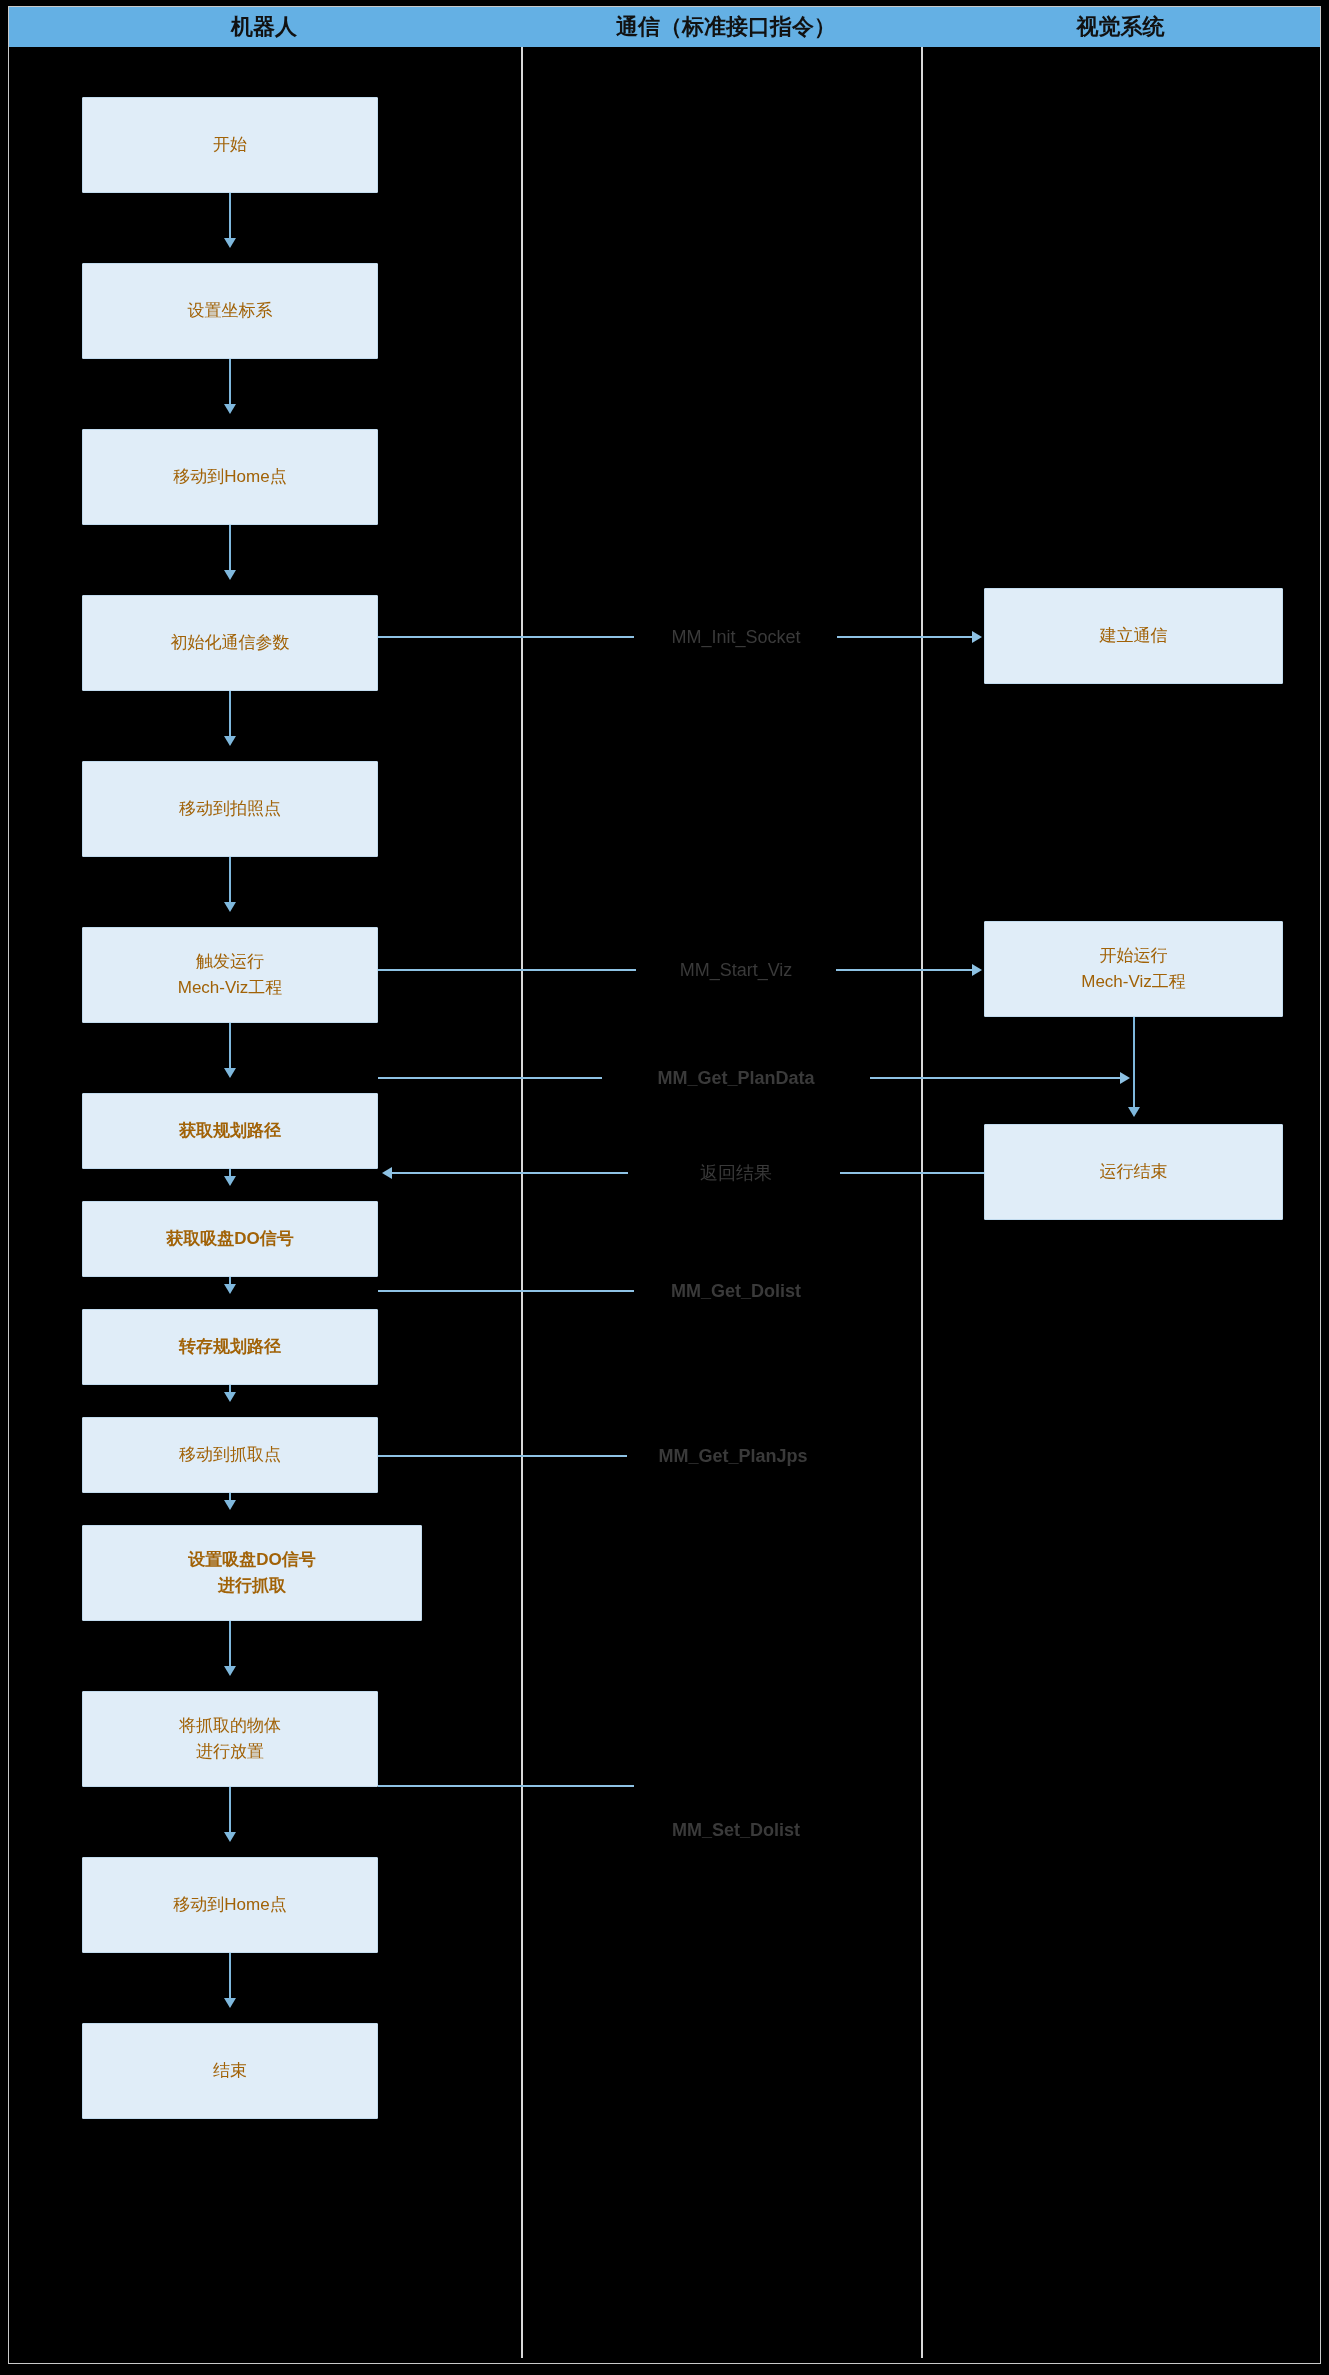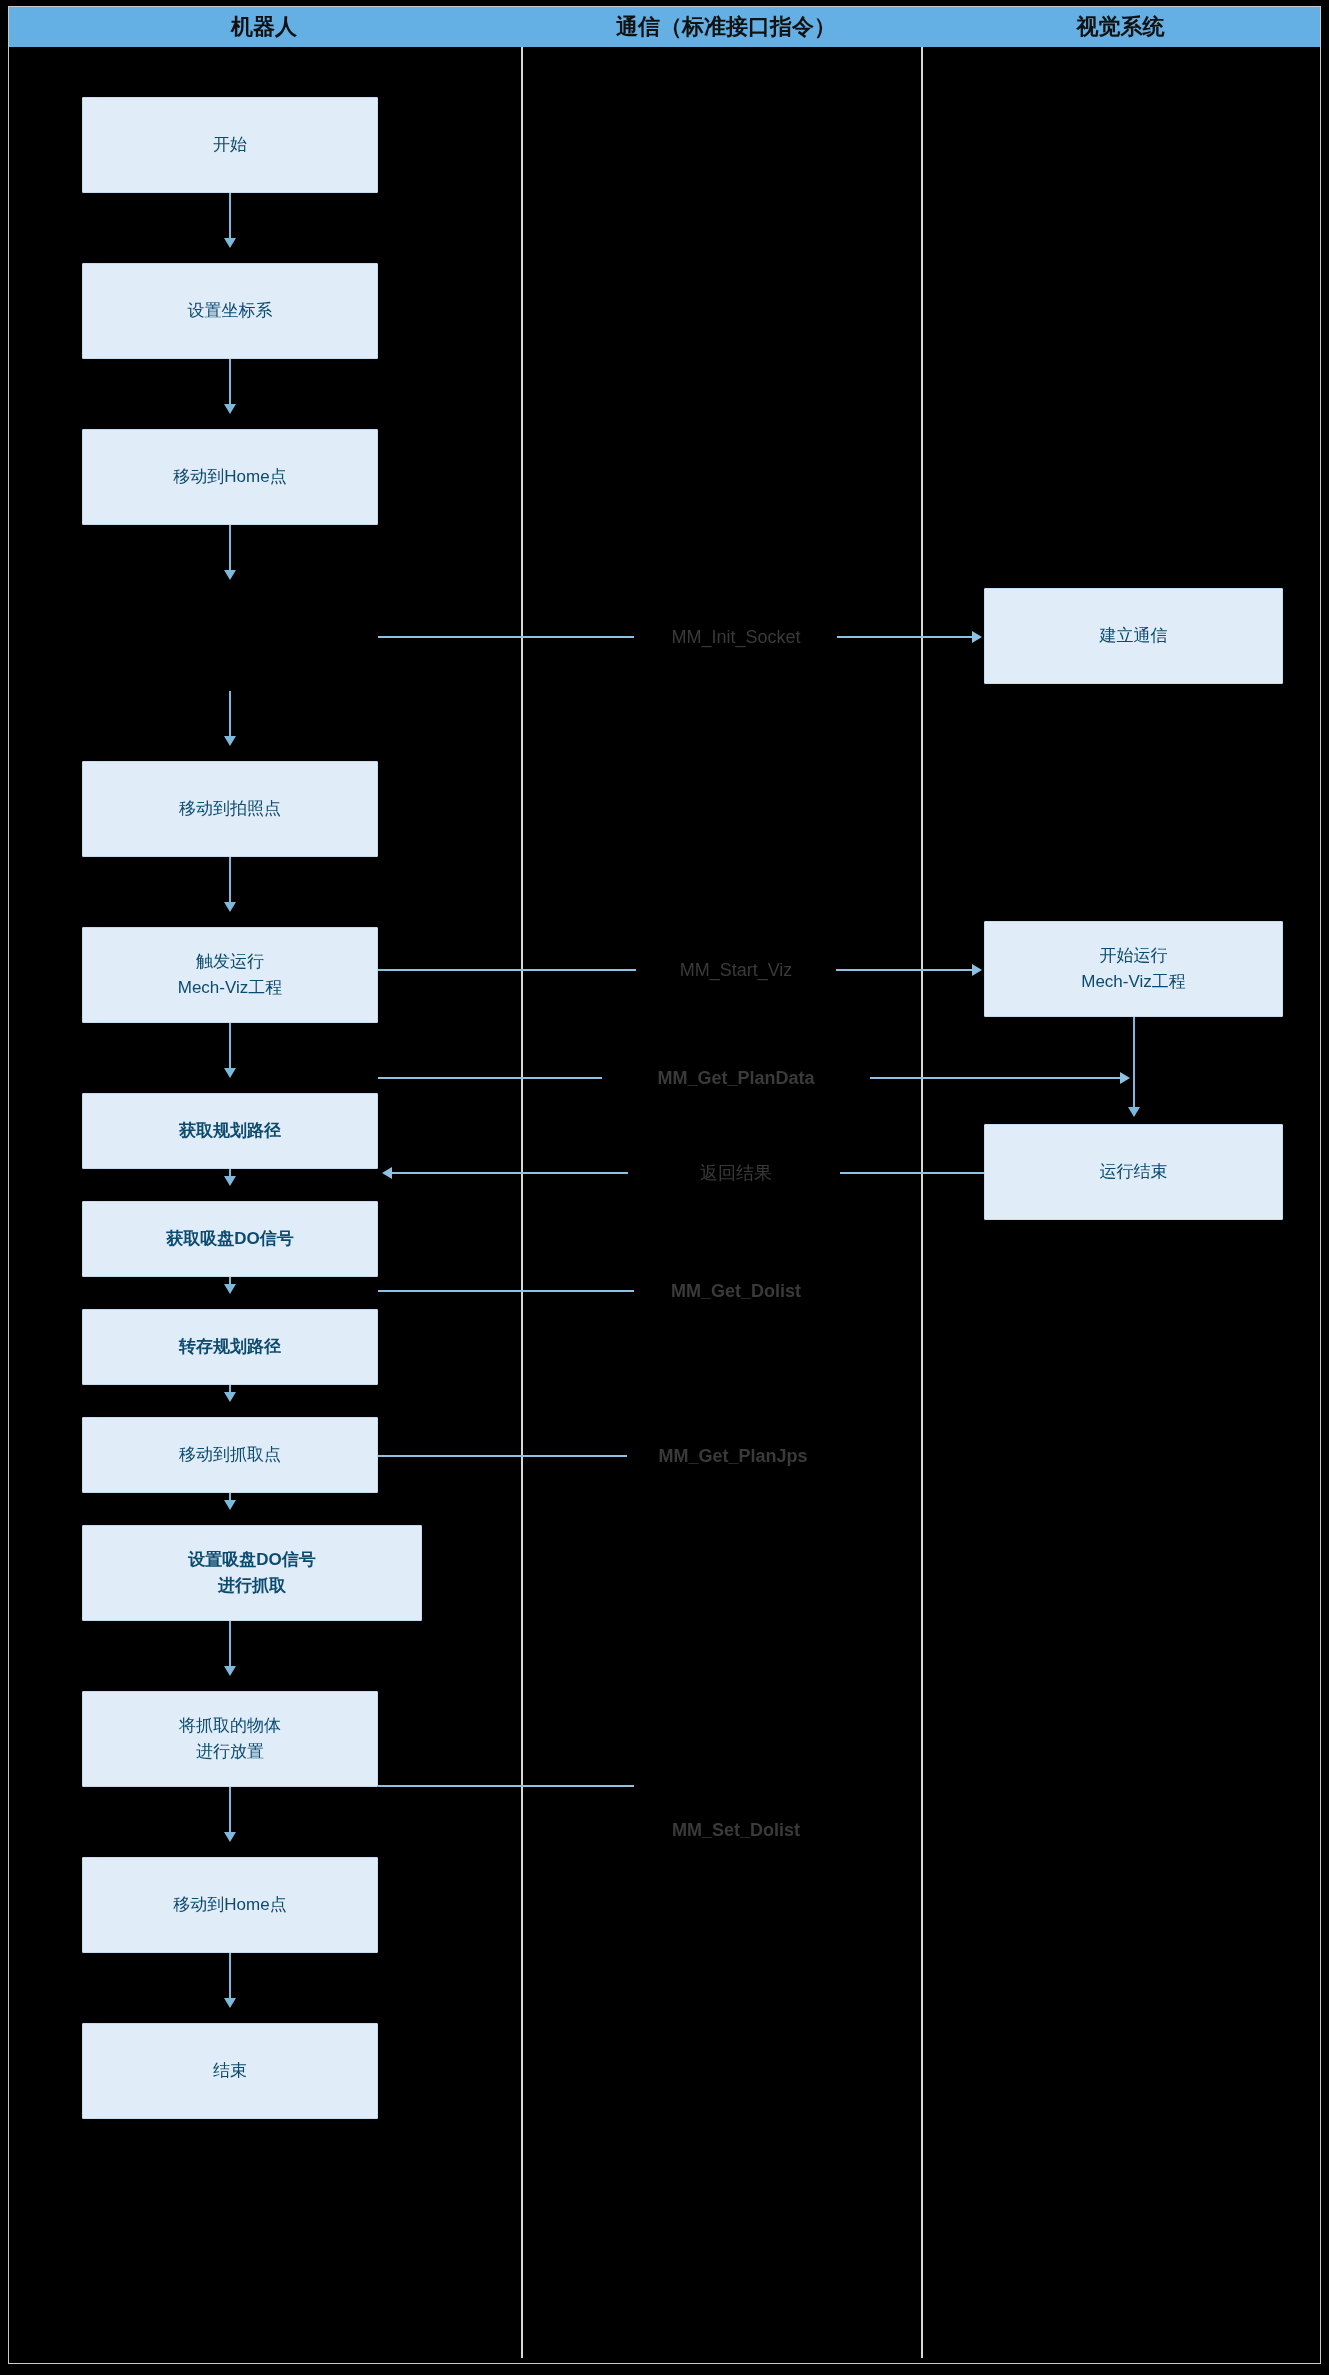--- a/index.html
+++ b/index.html
@@ -64,21 +64,21 @@
   
   .node {
     position: absolute;
     background: #e0edf8;
     border: 1px solid #c3dcef;
     box-sizing: border-box;
     display: flex;
     flex-direction: column;
     align-items: center;
     justify-content: center;
-    color: #0c4a6e;
+    color: #a16207;
     font-size: 17px;
     line-height: 1.55;
     text-align: center;
     border-radius: 1px;
   }
   .node.bold { font-weight: bold; }
   .node .ln { display: block; white-space: nowrap; }
 
   
   .vline {
@@ -190,20 +190,23 @@
   </div>
 
   <div class="node" style="left:82px;top:263px;width:296px;height:96px;">
     <span class="ln">设置坐标系</span>
   </div>
 
   <div class="node" style="left:82px;top:429px;width:296px;height:96px;">
     <span class="ln">移动到Home点</span>
   </div>
 
+  <div class="node" style="left:82px;top:595px;width:296px;height:96px;">
+    <span class="ln">初始化通信参数</span>
+  </div>
 
   <div class="node" style="left:82px;top:761px;width:296px;height:96px;">
     <span class="ln">移动到拍照点</span>
   </div>
 
   <div class="node" style="left:82px;top:927px;width:296px;height:96px;">
     <span class="ln">触发运行</span>
     <span class="ln">Mech-Viz工程</span>
   </div>
 

